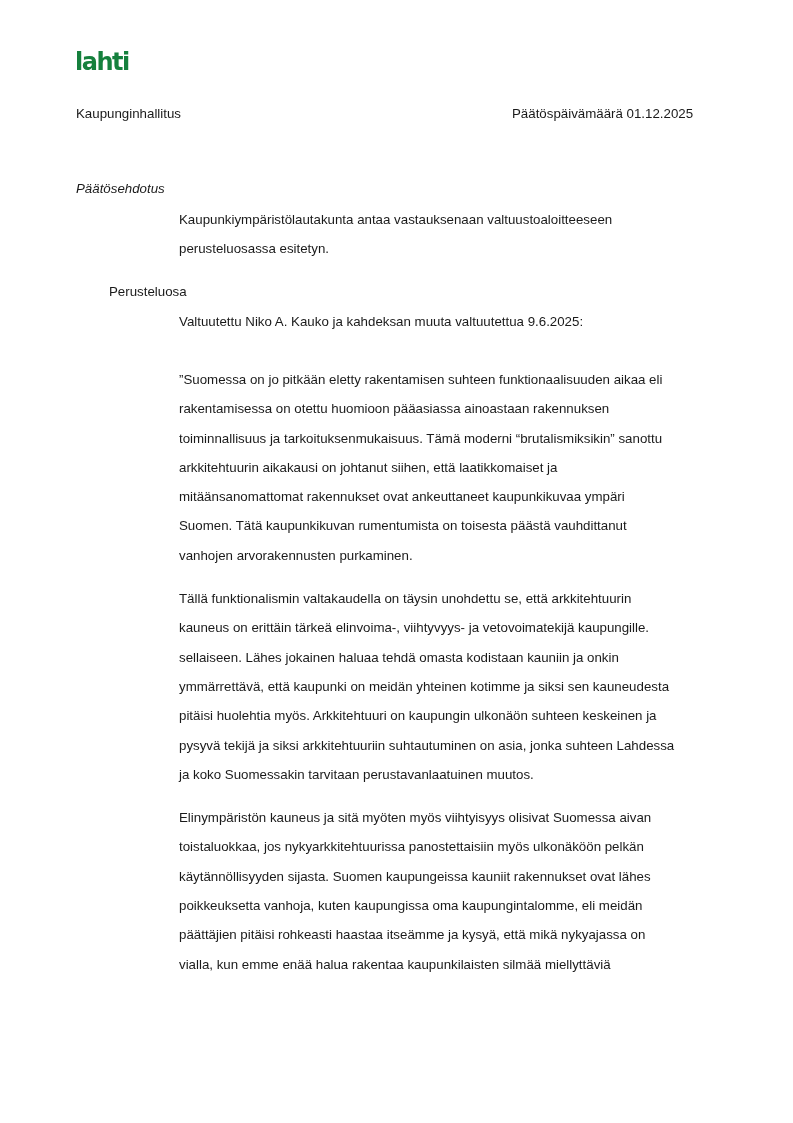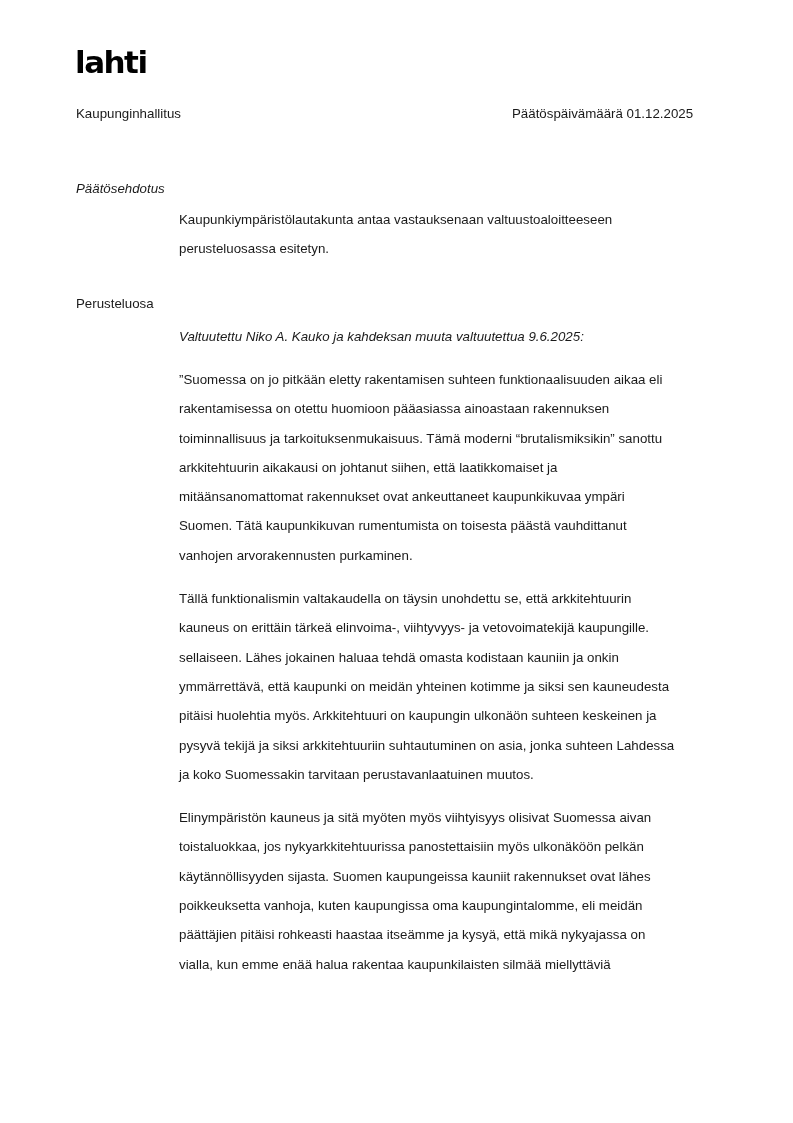--- a/index.html
+++ b/index.html
@@ -16,24 +16,24 @@
       color: #1a1a1a;
       font-size: 13.3px;
     }
     .logo {
       position: absolute;
       left: 75px;
       top: 44px;
       height: 36px;
       font-family: "DejaVu Sans", sans-serif;
       font-weight: bold;
-      font-size: 31px;
+      font-size: 24px;
       line-height: 36px;
       letter-spacing: -1.5px;
-      color: #000000;
+      color: #15803d;
     }
     .header-left {
       position: absolute;
       left: 76px;
       top: 106px;
     }
     .header-right {
       position: absolute;
       left: 512px;
       top: 106px;
@@ -76,23 +76,23 @@
   <span>01.12.2025</span>
 </div>
 
 <div class="section-label" style="top:181px;font-style:italic;">Päätösehdotus</div>
 
 <div class="body-block" style="top:211px;">
   <span class="line">Kaupunkiympäristölautakunta antaa vastauksenaan valtuustoaloitteeseen</span>
   <span class="line">perusteluosassa esitetyn.</span>
 </div>
 
-<div class="section-label" style="top:296px;">Perusteluosa</div>
+<div class="section-label" style="top:284px;margin-left:33px;">Perusteluosa</div>
 
-<div class="body-block" style="top:328px;font-style:italic;">
+<div class="body-block" style="top:313px;">
   <span class="line">Valtuutettu Niko A. Kauko ja kahdeksan muuta valtuutettua 9.6.2025:</span>
 </div>
 
 <div class="body-block" style="top:371px;">
   <div class="para">
     <span class="line">”Suomessa on jo pitkään eletty rakentamisen suhteen funktionaalisuuden aikaa eli</span>
     <span class="line">rakentamisessa on otettu huomioon pääasiassa ainoastaan rakennuksen</span>
     <span class="line">toiminnallisuus ja tarkoituksenmukaisuus. Tämä moderni “brutalismiksikin” sanottu</span>
     <span class="line">arkkitehtuurin aikakausi on johtanut siihen, että laatikkomaiset ja</span>
     <span class="line">mitäänsanomattomat rakennukset ovat ankeuttaneet kaupunkikuvaa ympäri</span>

